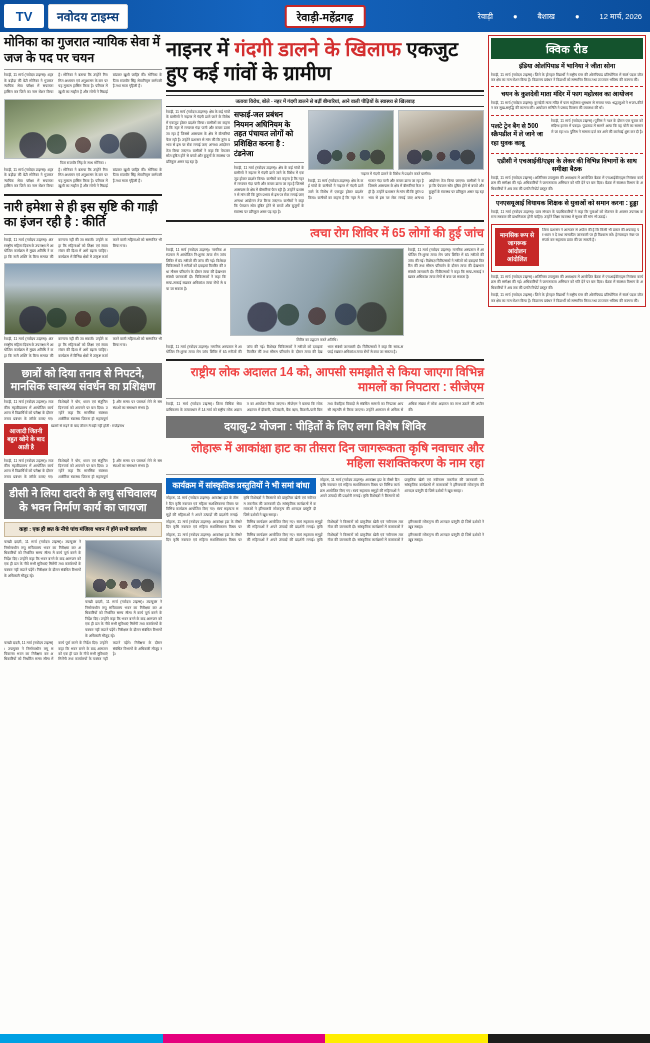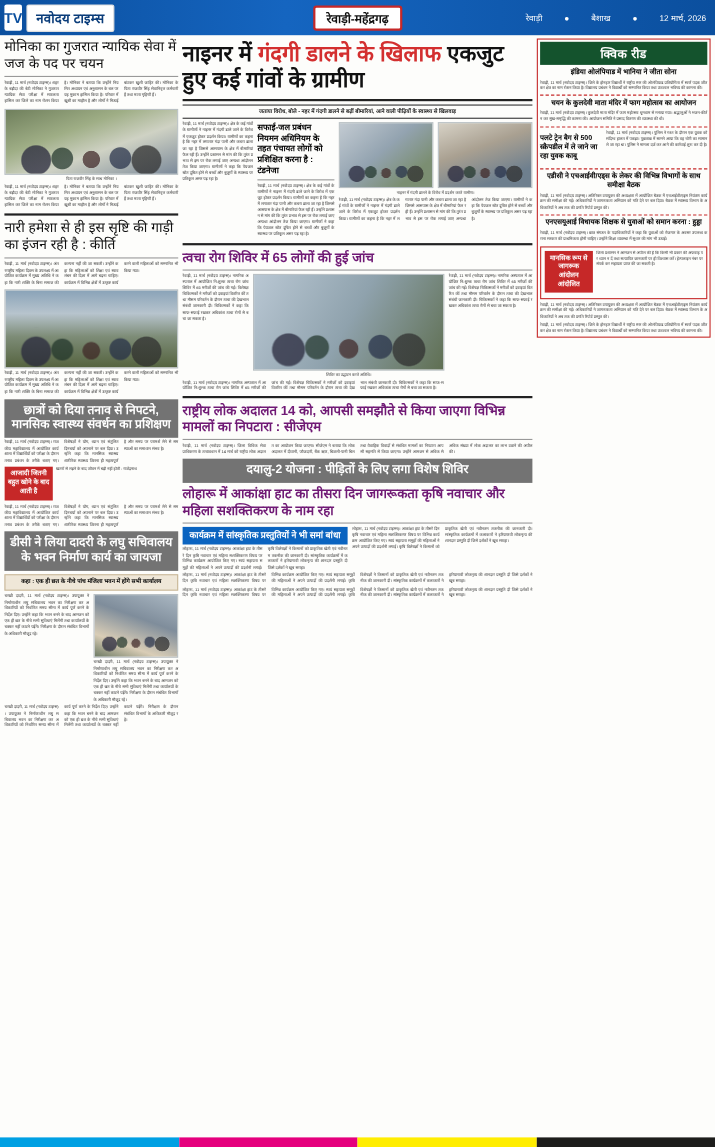--- a/index.html
+++ b/index.html
@@ -20,21 +20,21 @@
 
   
   .masthead {
     height: 32px;
     background: linear-gradient(90deg,#0b4f9e 0%, #1565c0 40%, #0b4f9e 100%);
     display: flex; align-items: center;
     padding: 0 4px;
     position: relative;
   }
   .logo-box {
-    width: 16px; height: 24px; background:#fff; color:#0b4f9e;
+    width: 40px; height: 24px; background:#fff; color:#0b4f9e;
     font-weight: bold; font-size: 13px; display:flex; align-items:center; justify-content:center;
     border-radius: 2px; margin-right: 4px;
   }
   .logo-name {
     background:#fff; color:#0b3d7a; font-weight:bold; font-size:12px;
     padding: 3px 8px; border-radius:2px; letter-spacing: .2px;
     border: 1px solid #ddd;
   }
   .mast-center {
     position:absolute; left:50%; transform: translateX(-50%);
@@ -95,22 +95,22 @@
   .main-head {
     text-align:left; font-size: 20px; font-weight:bold; line-height:1.22; color:#111;
     padding: 2px 0;
   }
   .main-head .red { color:#d32f2f; }
   .sub-head {
     text-align:center; font-size:5px; color:#222; border-top:1px solid #333;border-bottom:1px solid #333;
     padding:2px 0; margin:3px 0; font-weight:bold;
   }
 
-  .sec-head { font-size: 12px; font-weight: bold; text-align:left; line-height:1.25; color:#701a75;}
-  .sec-head-left { font-size: 12.5px; font-weight: normal; line-height:1.25; color:#111;}
+  .sec-head { font-size: 12px; font-weight: bold; text-align:right; line-height:1.25; color:#ef4444;}
+  .sec-head-left { font-size: 12.5px; font-weight: bold; line-height:1.25; color:#111;}
 
   
   .banner-red {
     background:#737373; color:#fff; text-align:center; font-weight:bold;
     font-size: 11px; padding: 4px 2px; line-height:1.25;
   }
   .banner-blue {
     background:#0b64c0; color:#fff; text-align:center; font-weight:bold;
     font-size: 8px; padding: 3px 2px; line-height:1.3;
   }

